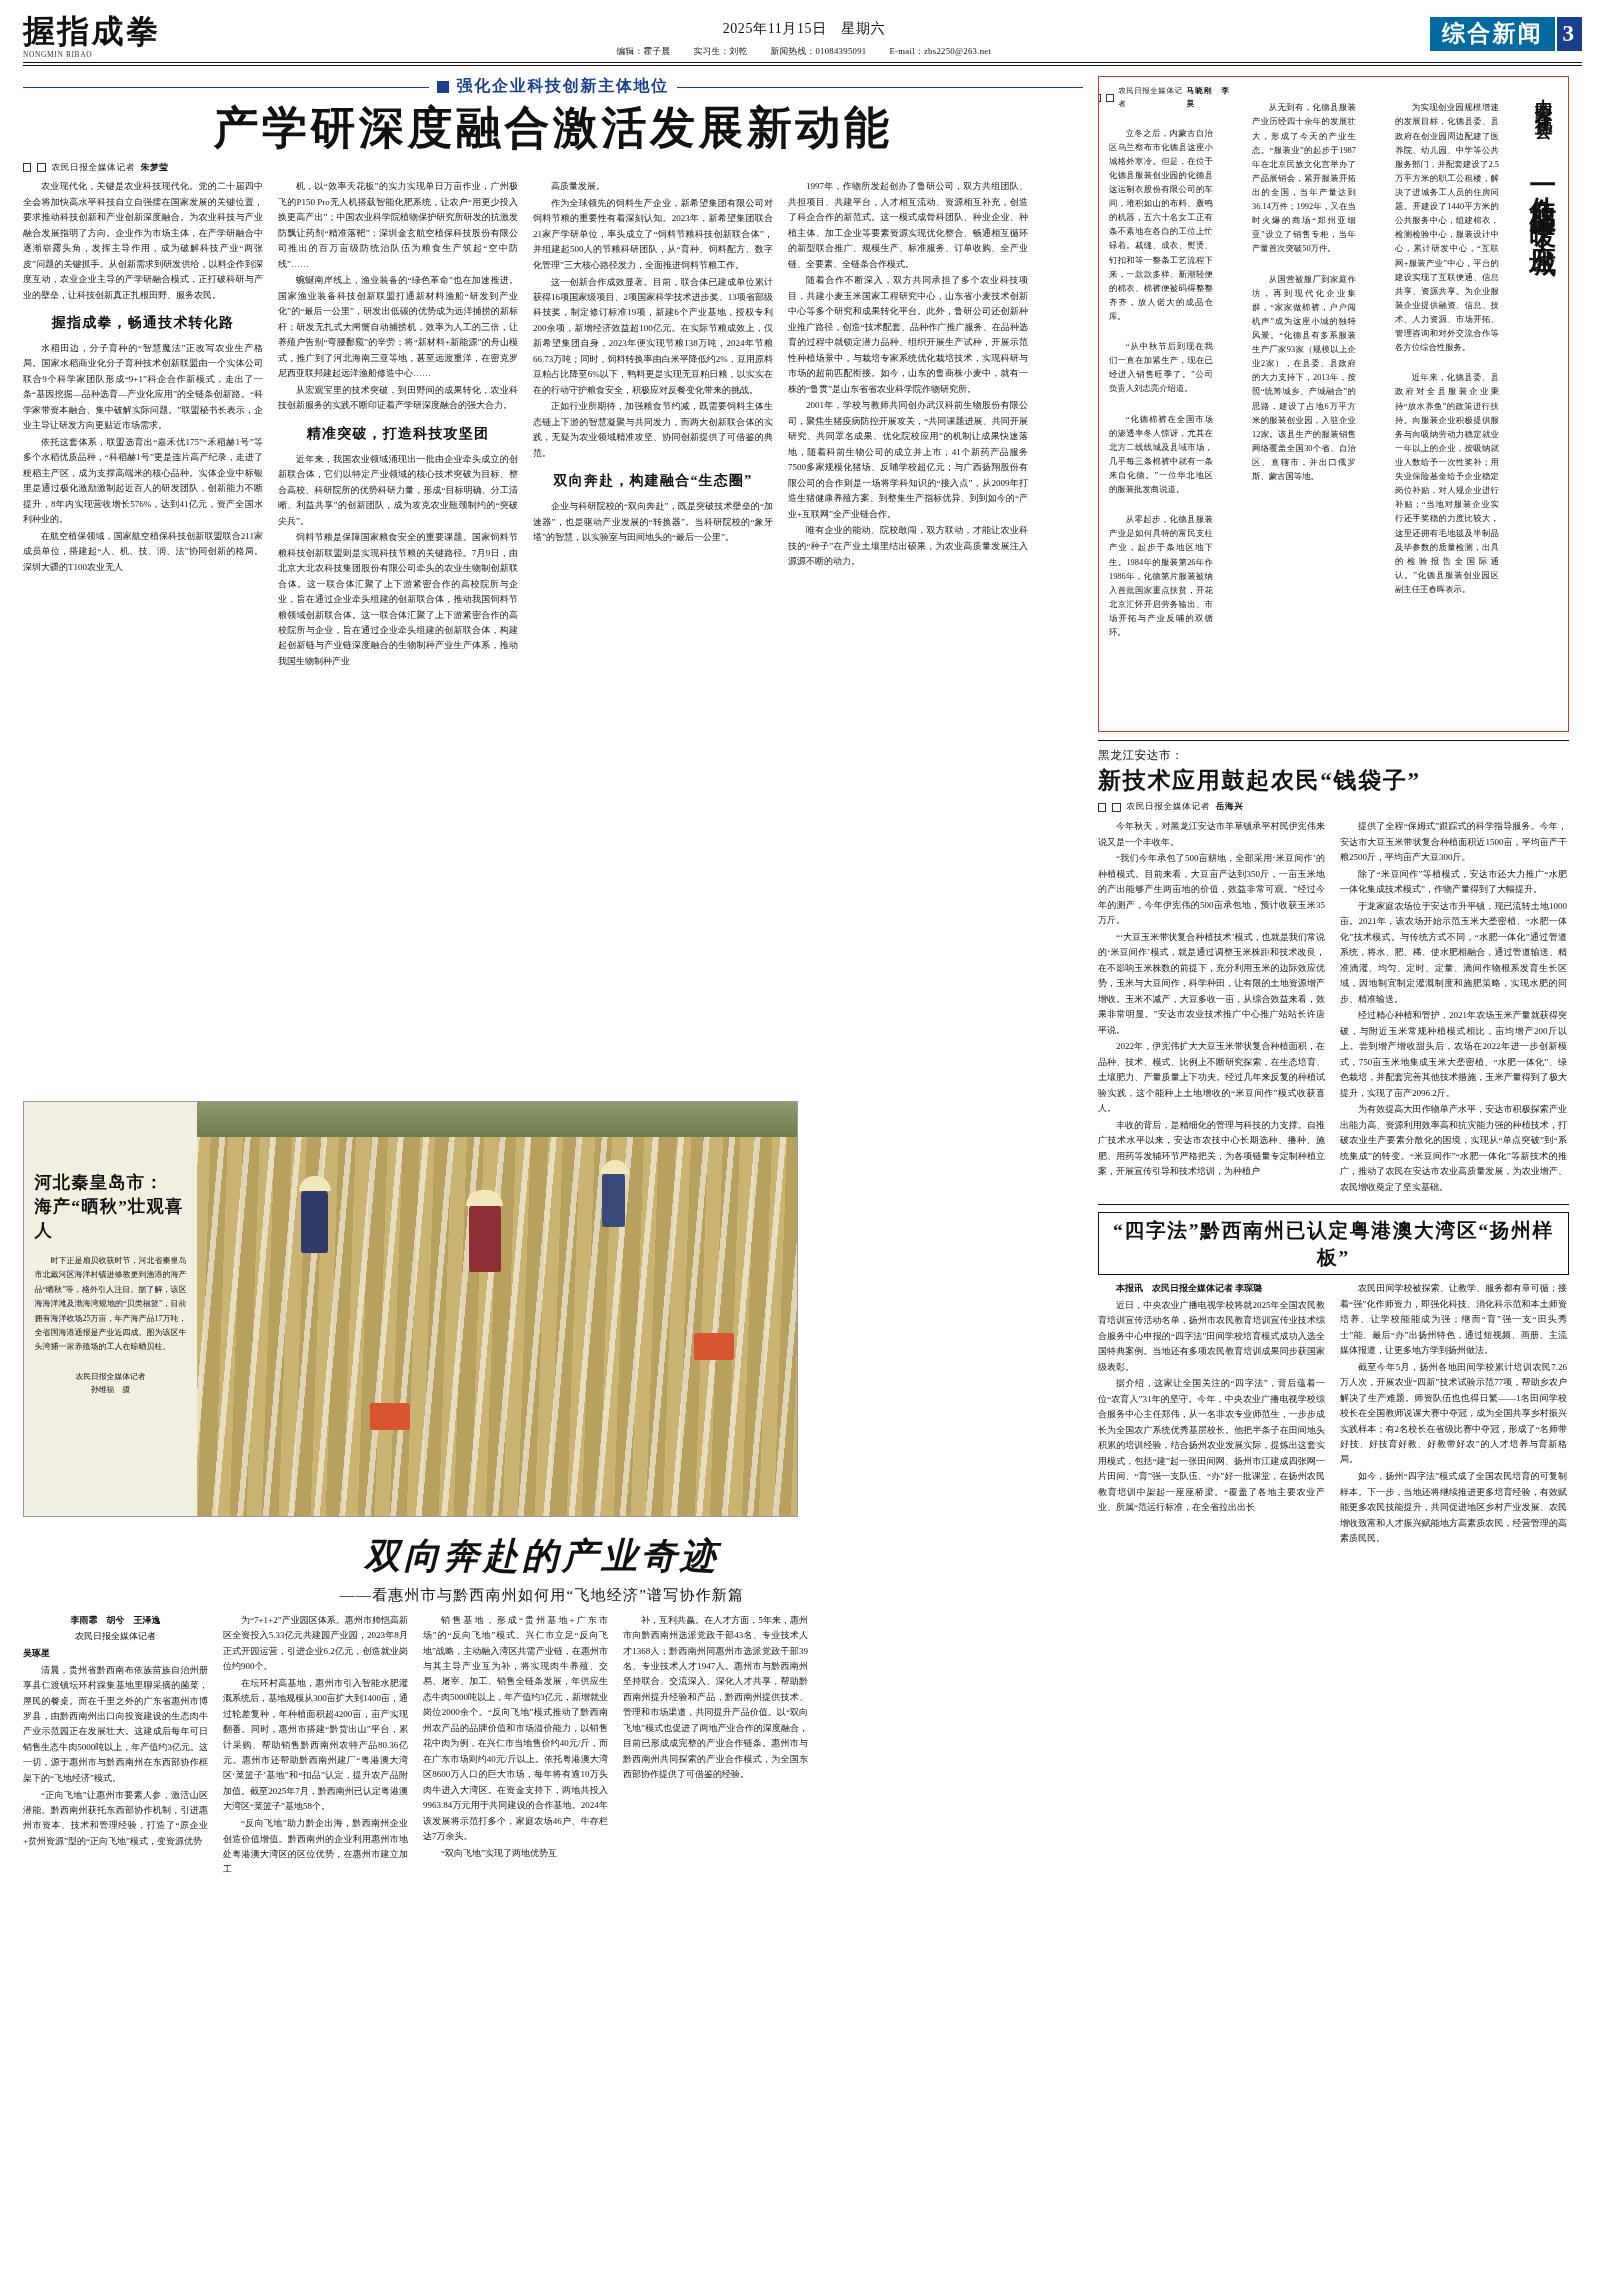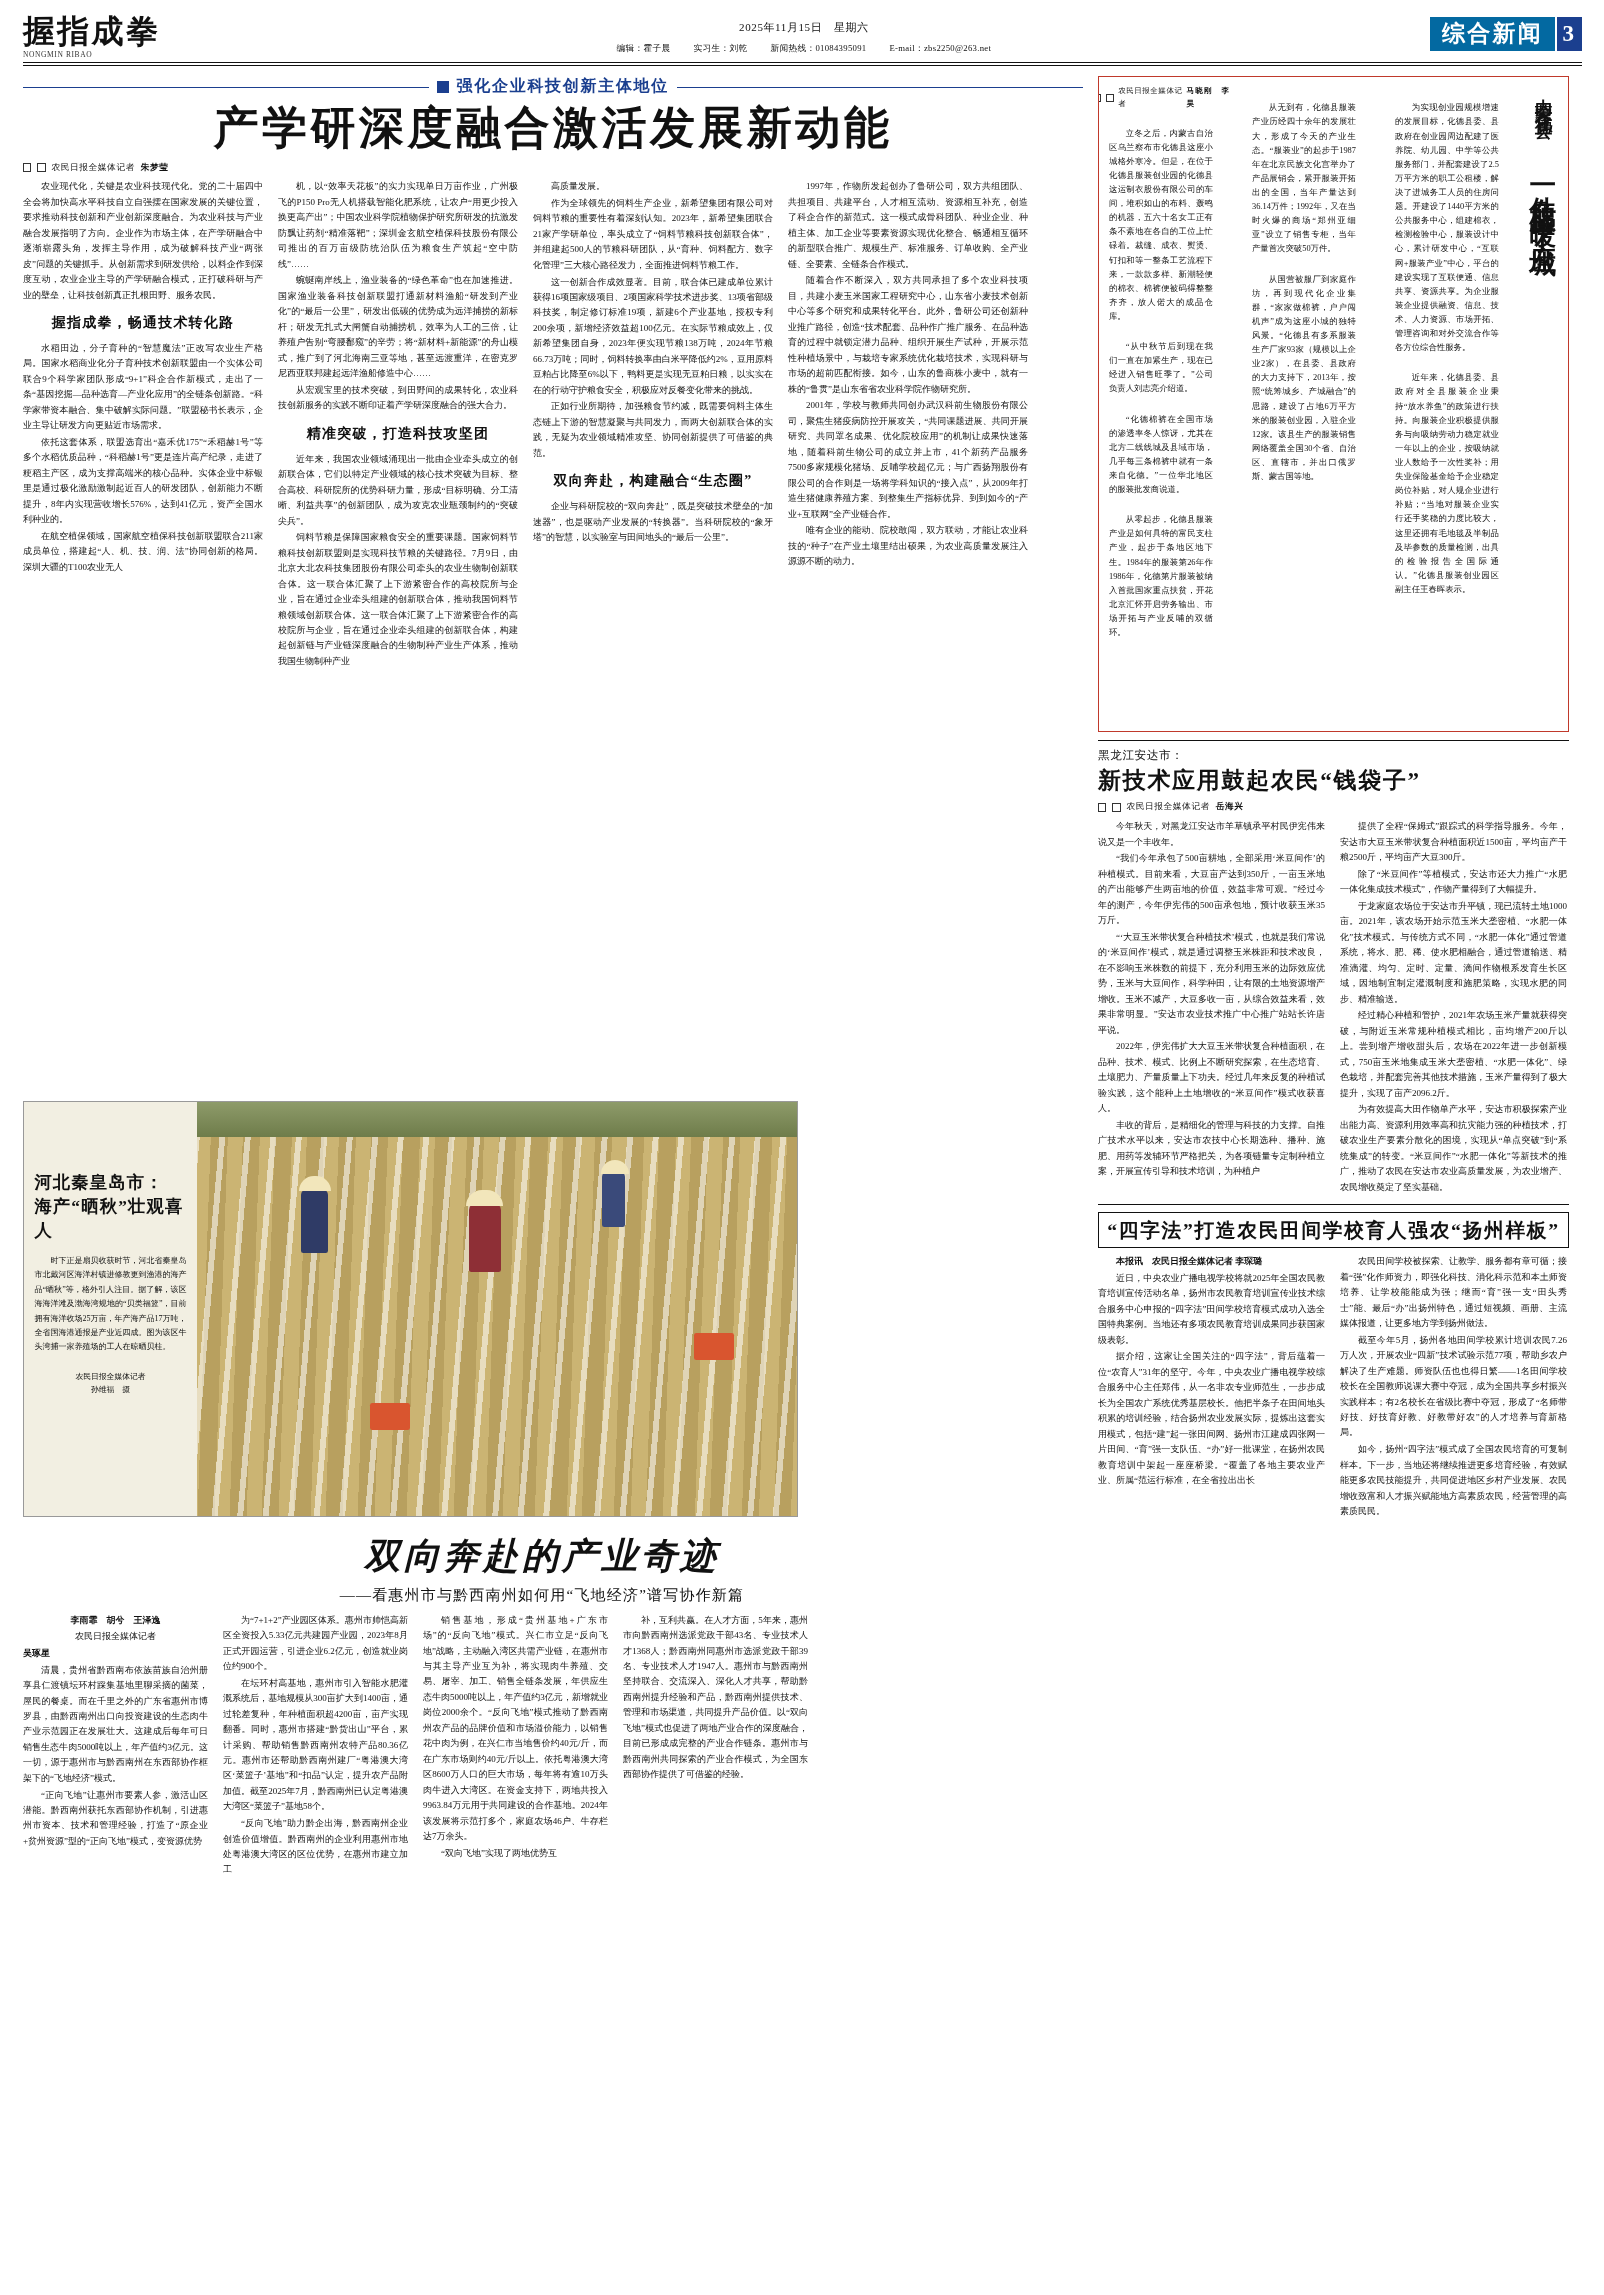--- a/index.html
+++ b/index.html
@@ -4,21 +4,21 @@
 <style>
   html,body{margin:0;padding:0;background:#fff;}
   body{width:1605px;height:2295px;font-family:"Liberation Serif",serif;color:#111;}
   .page{position:relative;width:1605px;height:2295px;box-sizing:border-box;padding:0 23px;}
 
   
   .masthead{display:flex;align-items:flex-start;padding-top:15px;height:60px;box-sizing:border-box;}
   .logo{font-family:"Liberation Serif",serif;font-weight:bold;font-size:32px;letter-spacing:2.3px;line-height:1;white-space:nowrap;padding-right:17.3px;}
   .logo .sub{display:block;font-size:7.5px;letter-spacing:0.6px;font-weight:normal;margin-top:3.5px;color:#333;}
   .mast-mid{flex:1;display:flex;flex-direction:column;align-items:center;justify-content:flex-start;padding-top:4.6px;}
-  .mast-date{font-size:11px;letter-spacing:0.6px;margin-bottom:8px;align-self:center;}
+  .mast-date{font-size:14px;letter-spacing:0.6px;margin-bottom:8px;align-self:center;}
   .mast-credits{font-size:8.7px;letter-spacing:0.3px;display:flex;gap:23px;white-space:nowrap;}
   .mast-right{display:flex;align-items:flex-start;padding-top:2.3px;}
   .section-name{background:#0369a1;color:#fff;font-size:23px;font-weight:bold;letter-spacing:2.3px;padding:4.6px 11.6px 5.8px 11.6px;line-height:1;}
   .section-num{background:#1b3f8f;color:#fff;font-size:23px;font-weight:bold;padding:4.6px 8px 5.8px 5.8px;line-height:1;border-left:2.3px solid #fff;}
   .rule-top{border-bottom:1.7px solid #111;margin-top:2.3px;}
   .rule-thin{border-bottom:0.6px solid #111;margin-top:1.7px;}
 
   
   .band{display:flex;margin-top:10.4px;}
   .band-left{width:1075px;box-sizing:border-box;padding-right:15px;}
@@ -201,21 +201,21 @@
             <p>于龙家庭农场位于安达市升平镇，现已流转土地1000亩。2021年，该农场开始示范玉米大垄密植、“水肥一体化”技术模式。与传统方式不同，“水肥一体化”通过管道系统，将水、肥、稀、使水肥相融合，通过管道输送、精准滴灌、均匀、定时、定量、滴间作物根系发育生长区域，因地制宜制定灌溉制度和施肥策略，实现水肥的同步、精准输送。</p>
             <p>经过精心种植和管护，2021年农场玉米产量就获得突破，与附近玉米常规种植模式相比，亩均增产200斤以上。尝到增产增收甜头后，农场在2022年进一步创新模式，750亩玉米地集成玉米大垄密植、“水肥一体化”、绿色栽培，并配套完善其他技术措施，玉米产量得到了极大提升，实现了亩产2096.2斤。</p>
             <p>为有效提高大田作物单产水平，安达市积极探索产业出能力高、资源利用效率高和抗灾能力强的种植技术，打破农业生产要素分散化的困境，实现从“单点突破”到“系统集成”的转变。“米豆间作”“水肥一体化”等新技术的推广，推动了农民在安达市农业高质量发展，为农业增产、农民增收奠定了坚实基础。</p>
           </div>
         </div>
       </div>
 
       <div class="hr-b"></div>
 
       <div class="center">
-        <div class="title-box">“四字法”打造农民田间学校育人强农“扬州样板”</div>
+        <div class="title-box">“四字法”黔西南州已认定粤港澳大湾区“扬州样板”</div>
       </div>
       <div class="cols" style="margin-top:5.8px">
         <div class="col" style="width:227px">
           <p>
             <span style="font-weight:bold">本报讯　农民日报全媒体记者</span>
             <span style="font-weight:bold">李琛璐</span>
           </p>
           <p>近日，中央农业广播电视学校将就2025年全国农民教育培训宣传活动名单，扬州市农民教育培训宣传业技术综合服务中心申报的“四字法”田间学校培育模式成功入选全国特典案例。当地还有多项农民教育培训成果同步获国家级表彰。</p>
           <p>据介绍，这家让全国关注的“四字法”，背后蕴着一位“农育人”31年的坚守。今年，中央农业广播电视学校综合服务中心主任郑伟，从一名非农专业师范生，一步步成长为全国农广系统优秀基层校长。他把半条子在田间地头积累的培训经验，结合扬州农业发展实际，提炼出这套实用模式，包括“建”起一张田间网、扬州市江建成四张网一片田间、“育”强一支队伍、“办”好一批课堂，在扬州农民教育培训中架起一座座桥梁。“覆盖了各地主要农业产业、所属“范运行标准，在全省拉出出长</p>
         </div>

